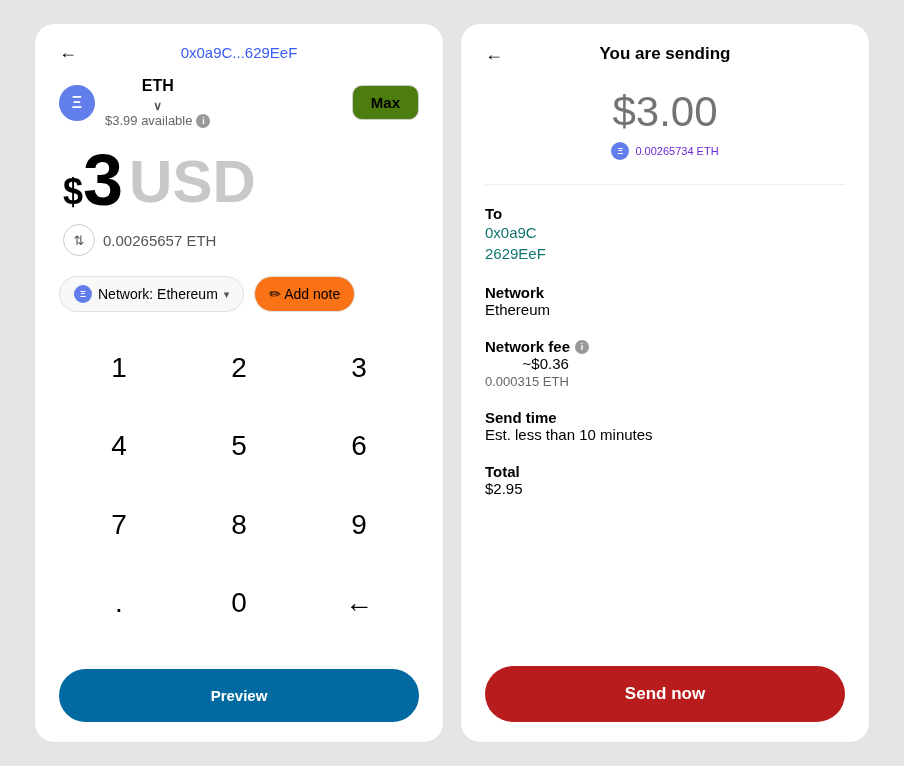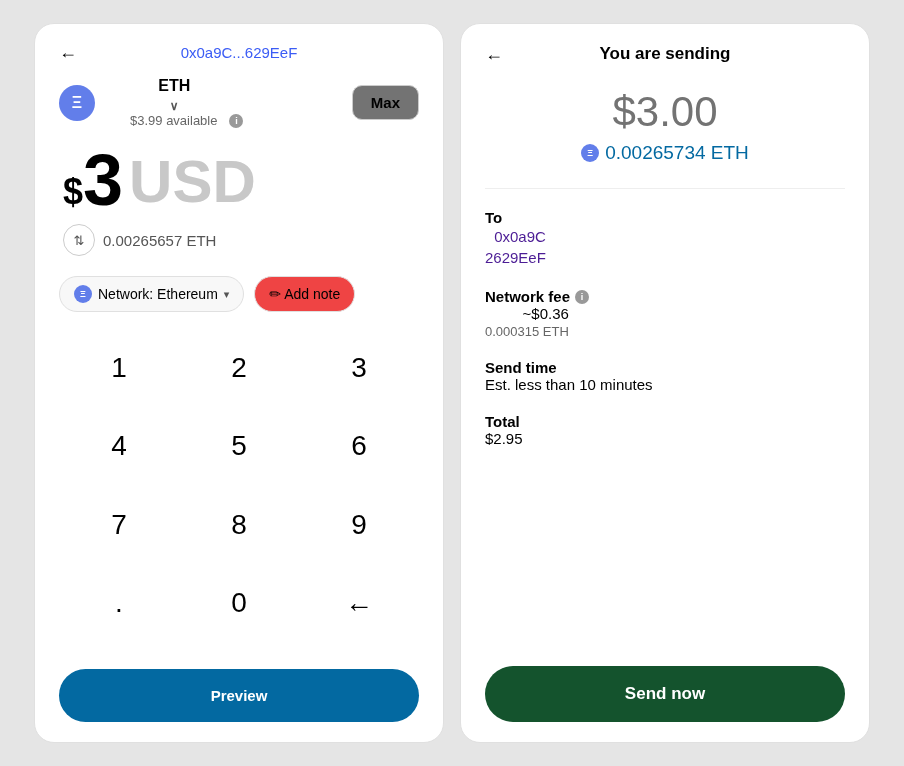--- a/index.html
+++ b/index.html
@@ -88,42 +88,41 @@
     }
     .token-name .chevron {
       font-size: 12px;
       color: #555;
     }
     .token-available {
       font-size: 13px;
       color: #666;
       display: flex;
       align-items: center;
-      gap: 12px;
-      margin-left: 25px;
+      gap: 4px;
     }
     .info-icon {
       width: 14px;
       height: 14px;
       background: #999;
       border-radius: 50%;
       display: inline-flex;
       align-items: center;
       justify-content: center;
       color: #fff;
       font-size: 9px;
       font-weight: bold;
     }
     .max-btn {
       border: 1.5px solid #ccc;
       border-radius: 10px;
       padding: 8px 18px;
       font-size: 15px;
       font-weight: 600;
-      background: #737373;
+      background: #4d7c0f;
       cursor: pointer;
       color: #000;
     }
     .amount-display {
       display: flex;
       align-items: flex-end;
       margin-bottom: 8px;
       padding-left: 4px;
     }
     .dollar-sign {
@@ -202,21 +201,21 @@
     }
     .add-note-btn {
       display: flex;
       align-items: center;
       gap: 6px;
       border: 1.5px solid #e0e0e0;
       border-radius: 20px;
       padding: 8px 14px;
       font-size: 14px;
       font-weight: 500;
-      background: #ef4444;
+      background: #f97316;
       cursor: pointer;
       color: #000;
     }
     .numpad {
       display: grid;
       grid-template-columns: repeat(3, 1fr);
       gap: 0;
       flex: 1;
       margin-bottom: 20px;
     }
@@ -274,22 +273,22 @@
       color: #737373;
     }
     .sending-eth-row {
       display: flex;
       align-items: center;
       justify-content: center;
       gap: 6px;
       margin-bottom: 24px;
     }
     .sending-eth-text {
-      font-size: 19px;
-      color: #0369a1;
+      font-size: 11px;
+      color: #6d28d9;
     }
     .divider {
       height: 1px;
       background: #eee;
       margin-bottom: 20px;
     }
     .detail-row {
       display: flex;
       justify-content: space-between;
       align-items: flex-start;
@@ -307,32 +306,31 @@
       text-align: right;
     }
     .detail-value-sub {
       font-size: 13px;
       color: #666;
       text-align: right;
       margin-top: 2px;
     }
     .to-address {
       font-size: 15px;
-      color: #4c1d95;
-      text-align: right;
+      color: #0f766e;
       line-height: 1.4;
     }
     .network-fee-label {
       display: flex;
       align-items: center;
       gap: 5px;
     }
     .send-now-btn {
       width: 100%;
-      background: #14532d;
+      background: #b91c1c;
       color: #fff;
       border: none;
       border-radius: 30px;
       padding: 18px;
       font-size: 17px;
       font-weight: 600;
       cursor: pointer;
       margin-top: auto;
     }
   </style>
@@ -423,20 +421,24 @@
     <div class="divider"></div>
 
     <div class="detail-row">
       <span class="detail-label">To</span>
       <div>
         <div class="to-address">0x0a9C</div>
         <div class="to-address">2629EeF</div>
       </div>
     </div>
 
+    <div class="detail-row">
+      <span class="detail-label">Network</span>
+      <span class="detail-value">Ethereum</span>
+    </div>
 
     <div class="detail-row">
       <div class="network-fee-label">
         <span class="detail-label">Network fee</span>
         <span class="info-icon">i</span>
       </div>
       <div>
         <div class="detail-value">~$0.36</div>
         <div class="detail-value-sub">0.000315 ETH</div>
       </div>

